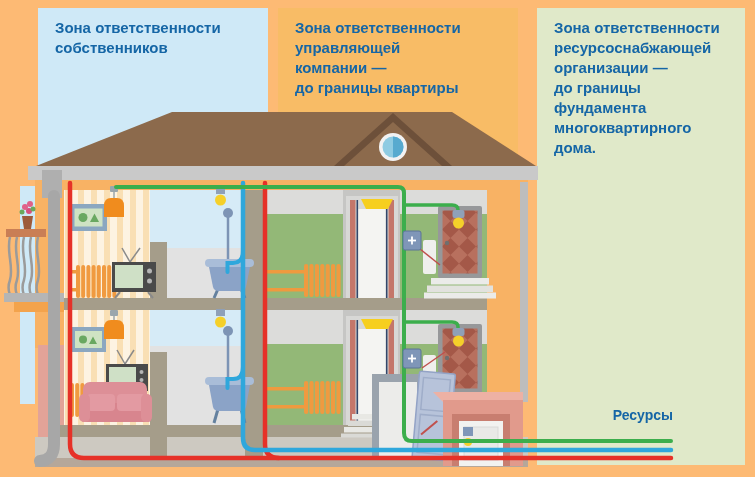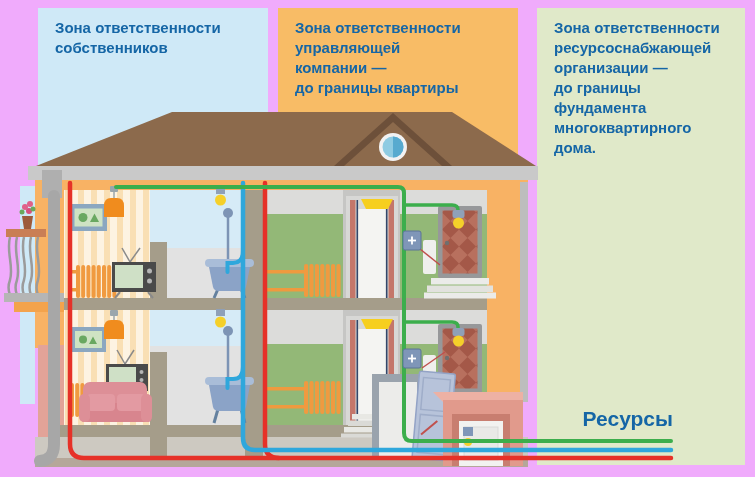--- a/index.html
+++ b/index.html
@@ -1,28 +1,28 @@
 <!DOCTYPE html>
 <html style="--heading: #1566a6; --zone1-bg: #cfe9f7; --zone2-bg: #f8bc66; --zone3-bg: #e0e9c9; --electricity: #3cae4c; --water: #2fa7dc; --heating: #e63128; --radiator: #f0953f; --facade: #f8b264; --roof: #8c6a4c;"><head>
 <meta charset="utf-8">
 <style>
   html,body{margin:0;padding:0;background:#fff;}
-  .stage{position:relative;width:755px;height:477px;background:#f0abfc;overflow:hidden;
+  .stage{position:relative;width:755px;height:477px;background:#fdba74;overflow:hidden;
          font-family:"Liberation Sans",sans-serif;}
   .zone{position:absolute;top:8px;}
   .zone1{left:38px;width:230px;height:292px;background:var(--zone1-bg,#cfe9f7);}
   .zone2{left:278px;width:240px;height:292px;background:var(--zone2-bg,#f8bc66);}
   .zone3{left:537px;width:208px;height:457px;background:var(--zone3-bg,#e0e9c9);}
   .zone-title{padding:10px 12px 0 17px;color:var(--heading,#1566a6);
               font-size:15px;line-height:20px;white-space:pre-line;}
   .zone-title .tb{font-weight:bold;}
   .zone-title .tr{font-weight:bold;}
   .house-svg{position:absolute;left:0;top:0;}
   .resources-label{position:absolute;left:555px;top:407px;width:118px;text-align:right;
-                   font-weight:bold;font-size:21px;color:var(--heading,#1566a6);}
+                   font-weight:bold;font-size:14px;color:var(--heading,#1566a6);}
 </style>
 </head>
 <body>
 
 <div class="stage">
 
   <div class="zone zone1">
     <div class="zone-title"><span class="tb">Зона ответственности
 собственников</span>
 <span class="tr"></span></div>

